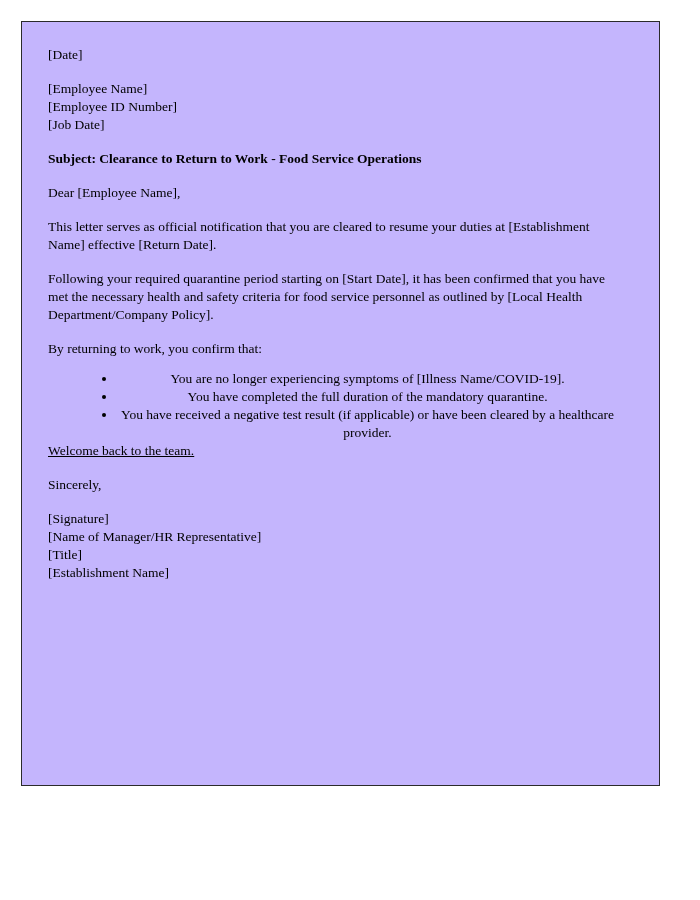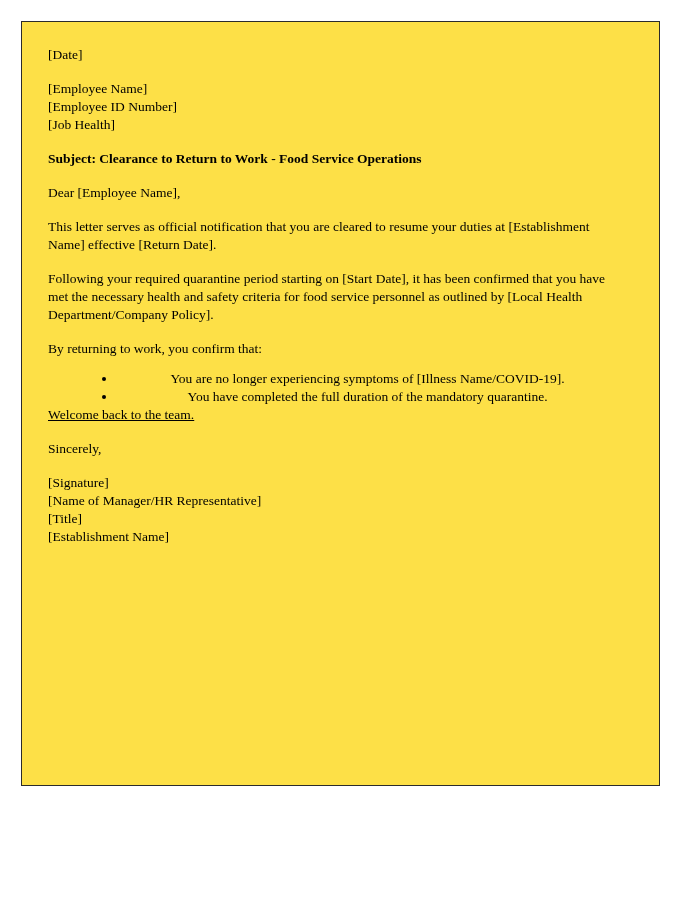--- a/index.html
+++ b/index.html
@@ -17,21 +17,21 @@
 
   
   .page-frame {
     position: absolute;
     left: 21px;
     top: 21px;
     width: 639px;
     height: 765px;
     border: 1px solid #2b2b2b;
     box-sizing: border-box;
-    background: #fde047;
+    background: #c4b5fd;
   }
 
   .letter-body {
     position: absolute;
     left: 26px;
     top: 24px;
     width: 571px;
   }
 
   .block {
@@ -87,21 +87,21 @@
 <body>
 
 <div class="page-frame">
   <div class="letter-body">
 
     <div class="block gap-date">[Date]</div>
 
     <div class="block gap-recipient">
       <span class="recipient-line">[Employee Name]</span>
       <span class="recipient-line">[Employee ID Number]</span>
-      <span class="recipient-line">[Job Health]</span>
+      <span class="recipient-line">[Job Date]</span>
     </div>
 
     <div class="block gap-subject subject-line">Subject: Clearance to Return to Work - Food Service Operations</div>
 
     <div class="block gap-salut">Dear [Employee Name],</div>
 
     <div class="block gap-para">This letter serves as official notification that you are cleared to resume your duties at [Establishment Name] effective [Return Date].</div>
 
     <div class="block gap-para">Following your required quarantine period starting on [Start Date], it has been confirmed that you have met the necessary health and safety criteria for food service personnel as outlined by [Local Health Department/Company Policy].</div>
 
@@ -109,20 +109,24 @@
 
     <ul class="confirm-list gap-list">
       <li>
         <span class="bullet-disc"></span>
         <span>You are no longer experiencing symptoms of [Illness Name/COVID-19].</span>
       </li>
       <li>
         <span class="bullet-disc"></span>
         <span>You have completed the full duration of the mandatory quarantine.</span>
       </li>
+      <li>
+        <span class="bullet-disc"></span>
+        <span>You have received a negative test result (if applicable) or have been cleared by a healthcare provider.</span>
+      </li>
     </ul>
 
 
     <div class="block gap-welcome">Welcome back to the team.</div>
 
     <div class="block gap-sincerely">Sincerely,</div>
 
     <div class="block gap-signoff">
       <span class="signoff-line">[Signature]</span>
       <span class="signoff-line">[Name of Manager/HR Representative]</span>

